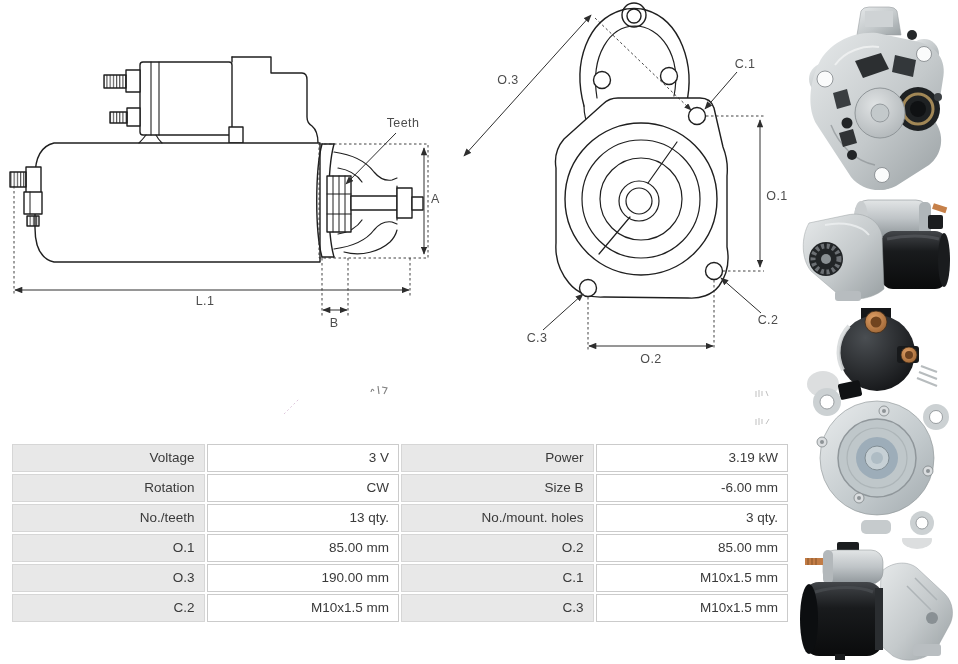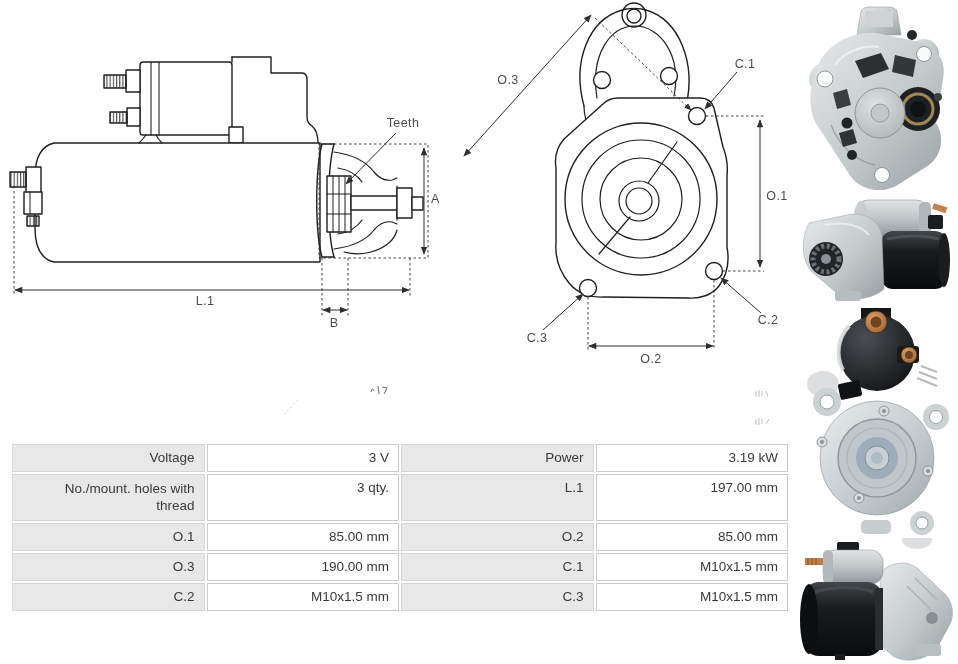--- a/index.html
+++ b/index.html
@@ -325,25 +325,31 @@
         <col style="width:25%">
         <col style="width:25%">
       </colgroup>
     <tbody>
       <tr>
         <td class="lbl"><span>Voltage</span></td>
         <td><span>3 V</span></td>
         <td class="lbl"><span>Power</span></td>
         <td><span>3.19 kW</span></td>
       </tr>
-      <tr class="tall">
-        <td class="lbl"><span>No./mount. holes with thread</span></td>
-        <td class="top"><span>3 qty.</span></td>
-        <td class="lbl top"><span>L.1</span></td>
-        <td class="top"><span>197.00 mm</span></td>
+      <tr>
+        <td class="lbl"><span>Rotation</span></td>
+        <td><span>CW</span></td>
+        <td class="lbl"><span>Size B</span></td>
+        <td><span>-6.00 mm</span></td>
+      </tr>
+      <tr>
+        <td class="lbl"><span>No./teeth</span></td>
+        <td><span>13 qty.</span></td>
+        <td class="lbl"><span>No./mount. holes</span></td>
+        <td><span>3 qty.</span></td>
       </tr>
       <tr>
         <td class="lbl"><span>O.1</span></td>
         <td><span>85.00 mm</span></td>
         <td class="lbl"><span>O.2</span></td>
         <td><span>85.00 mm</span></td>
       </tr>
       <tr>
         <td class="lbl"><span>O.3</span></td>
         <td><span>190.00 mm</span></td>

